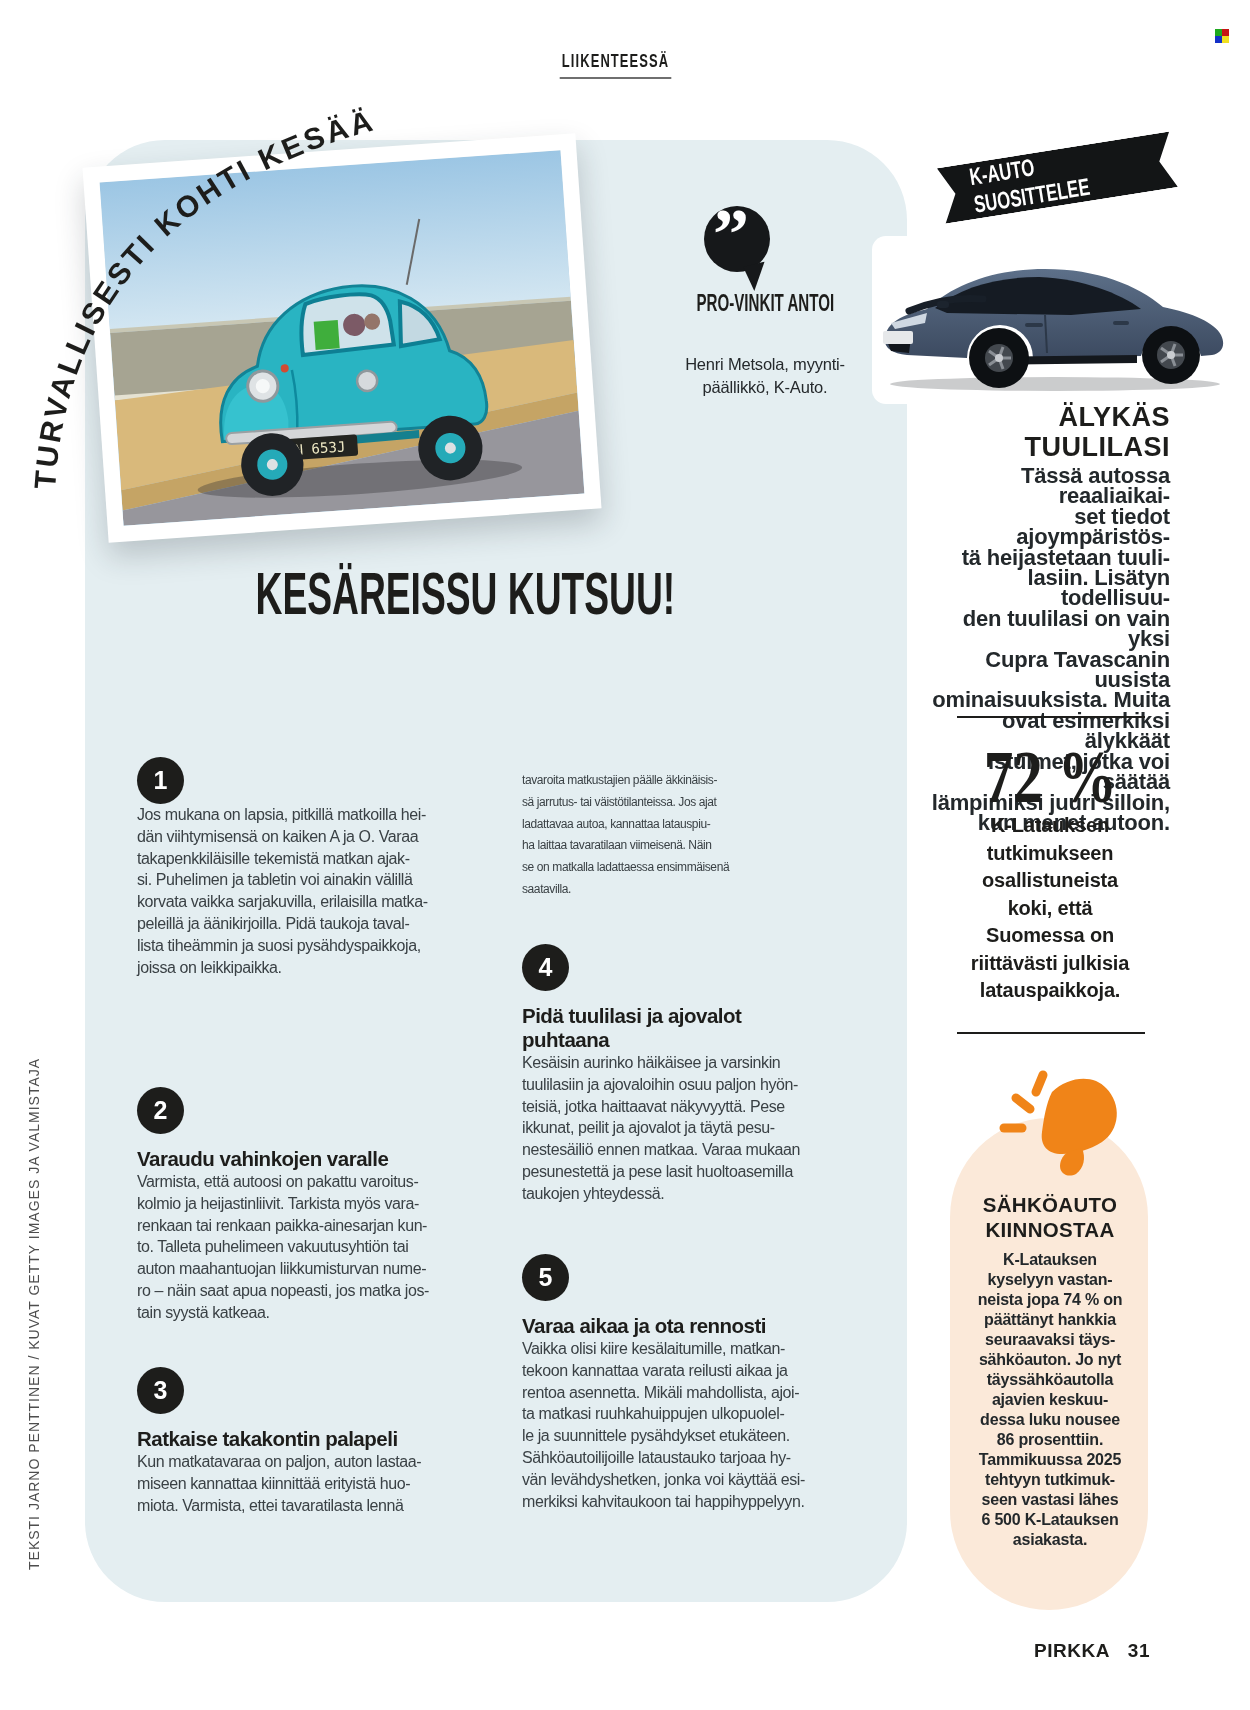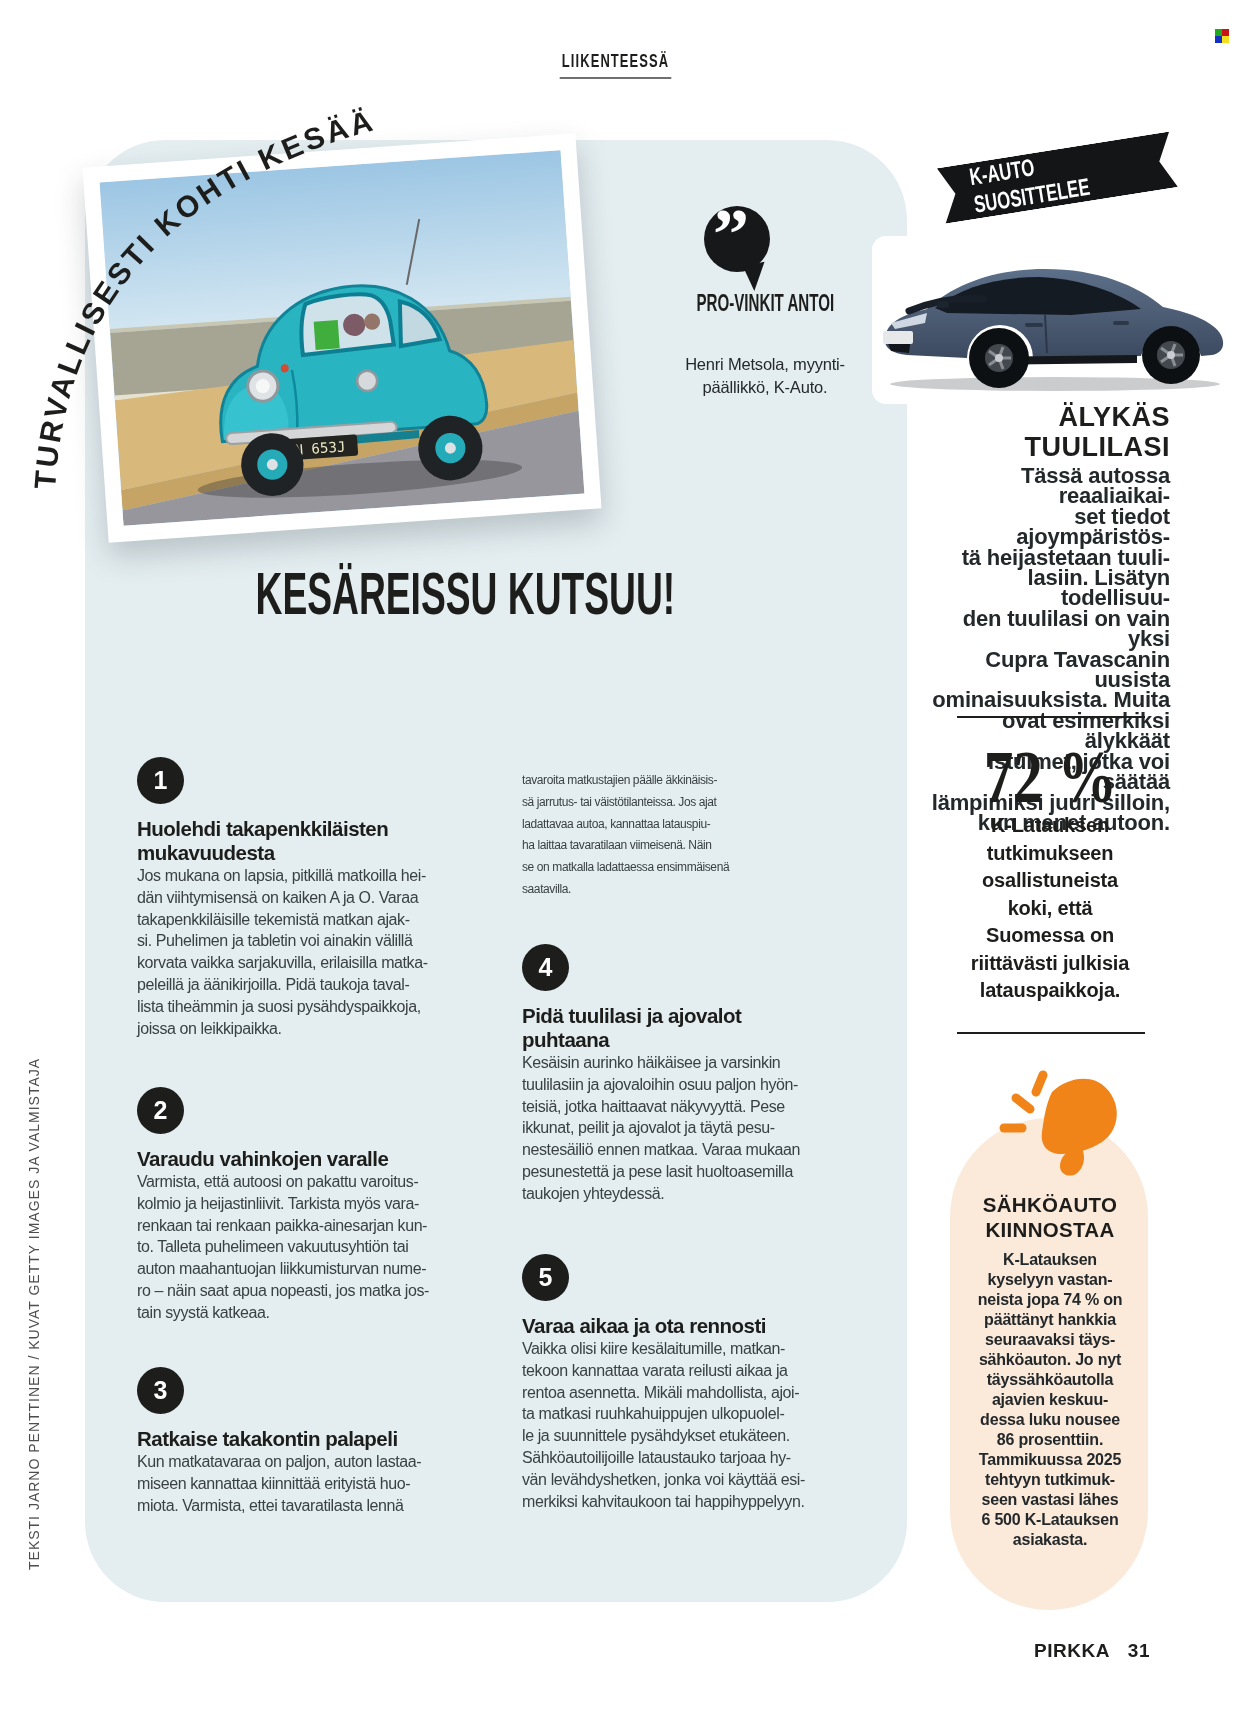--- a/index.html
+++ b/index.html
@@ -258,22 +258,20 @@
   </svg>
 
   <div class="title-wrap">
     <div><span class="main-title cond">KESÄREISSU KUTSUU!</span></div>
   </div>
 
   <div class="tip tip1">
     <div class="tip-circle">
         <span>1</span>
       </div>
-    <div class="tip-heading">Huolehdi takapenkkiläisten
-mukavuudesta</div>
     <div class="tip-body">Jos mukana on lapsia, pitkillä matkoilla hei-
 dän viihtymisensä on kaiken A ja O. Varaa
 takapenkkiläisille tekemistä matkan ajak-
 si. Puhelimen ja tabletin voi ainakin välillä
 korvata vaikka sarjakuvilla, erilaisilla matka-
 peleillä ja äänikirjoilla. Pidä taukoja taval-
 lista tiheämmin ja suosi pysähdyspaikkoja,
 joissa on leikkipaikka.</div>
   </div>
   <div class="tip tip2">

